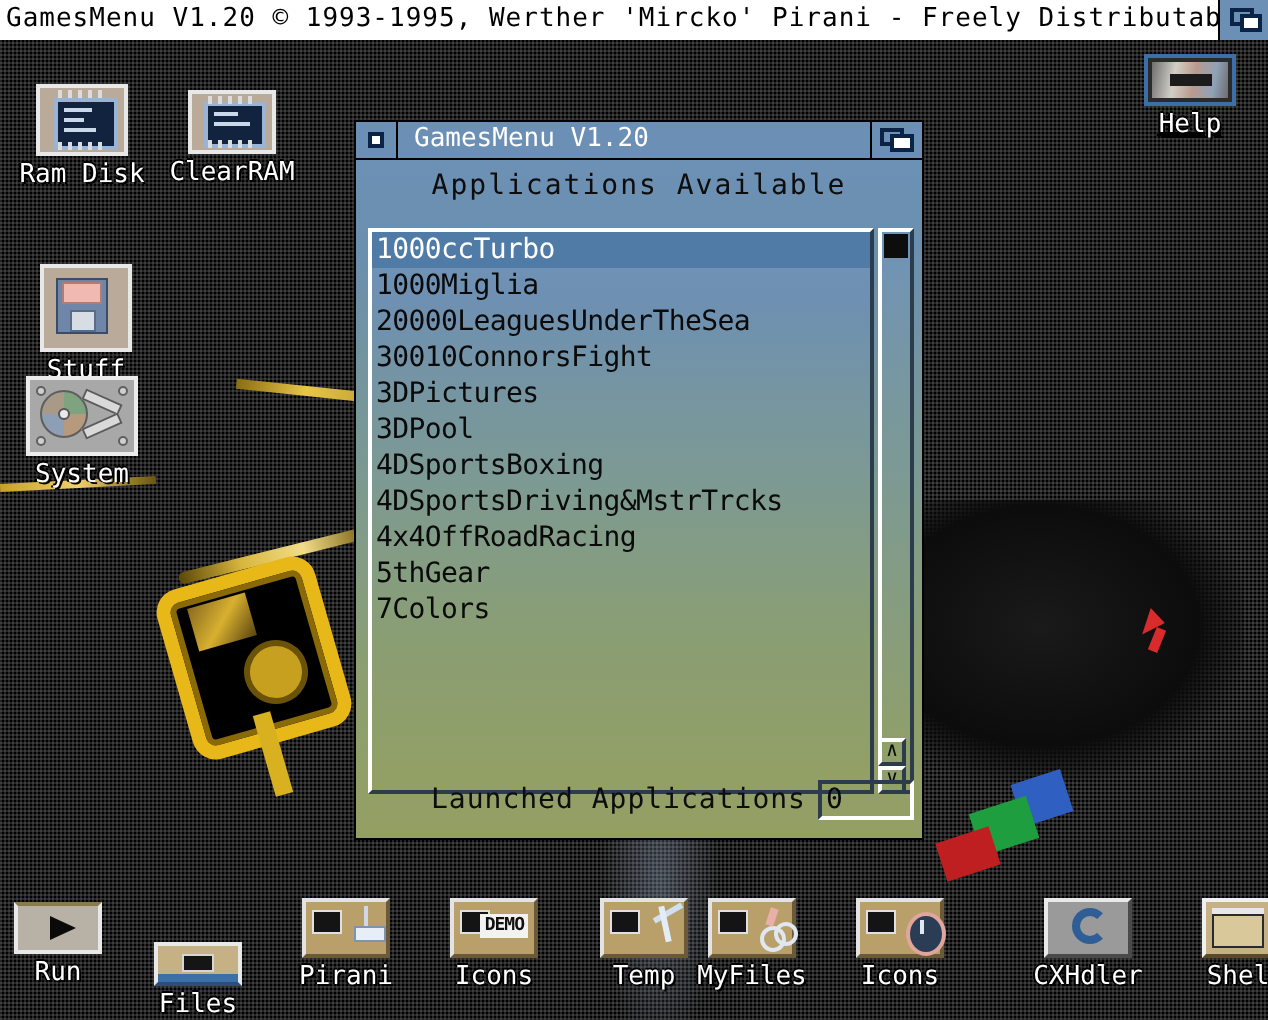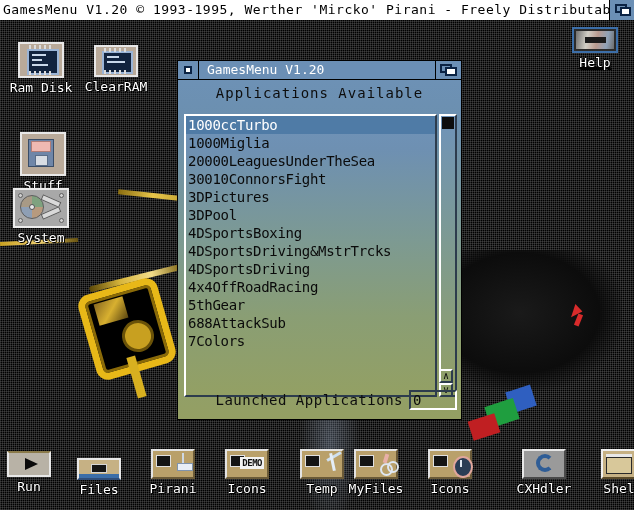--- a/index.html
+++ b/index.html
@@ -661,24 +661,22 @@
 
       <div id="gm-listbox">
           <div class="gm-row selected">1000ccTurbo</div>
           <div class="gm-row">1000Miglia</div>
           <div class="gm-row">20000LeaguesUnderTheSea</div>
           <div class="gm-row">30010ConnorsFight</div>
           <div class="gm-row">3DPictures</div>
           <div class="gm-row">3DPool</div>
           <div class="gm-row">4DSportsBoxing</div>
           <div class="gm-row">4DSportsDriving&amp;MstrTrcks</div>
-          <div class="gm-row">4DSportsDriving</div>
           <div class="gm-row">4x4OffRoadRacing</div>
           <div class="gm-row">5thGear</div>
-          <div class="gm-row">688AttackSub</div>
           <div class="gm-row">7Colors</div>
         </div>
 
       <div id="gm-scrollbar">
         <div id="gm-thumb"></div>
       </div>
       <div class="gm-arrow" id="gm-arrow-up" style="left:261px; top:308px;">∧</div>
       <div class="gm-arrow" id="gm-arrow-down" style="left:261px; top:322px;">∨</div>
 
       <div id="gm-footer">
@@ -689,21 +687,21 @@
 
     <div id="dock">
 
       <div class="dock-item" style="left:-8px; top:3px;">
         <div class="di-img run-icon">
           <div class="tri"></div>
         </div>
         <div class="di-label">Run</div>
       </div>
 
-      <div class="dock-item" style="left:62px; top:10px;">
+      <div class="dock-item" style="left:62px; top:23px;">
         <div class="di-img files-icon">
           <div class="f-scr"></div>
           <div class="f-base"></div>
         </div>
         <div class="di-label">Files</div>
       </div>
 
       <div class="dock-item" style="left:136px; top:1px;">
         <div class="di-img drawer">
           <div class="dr-inner"></div>

